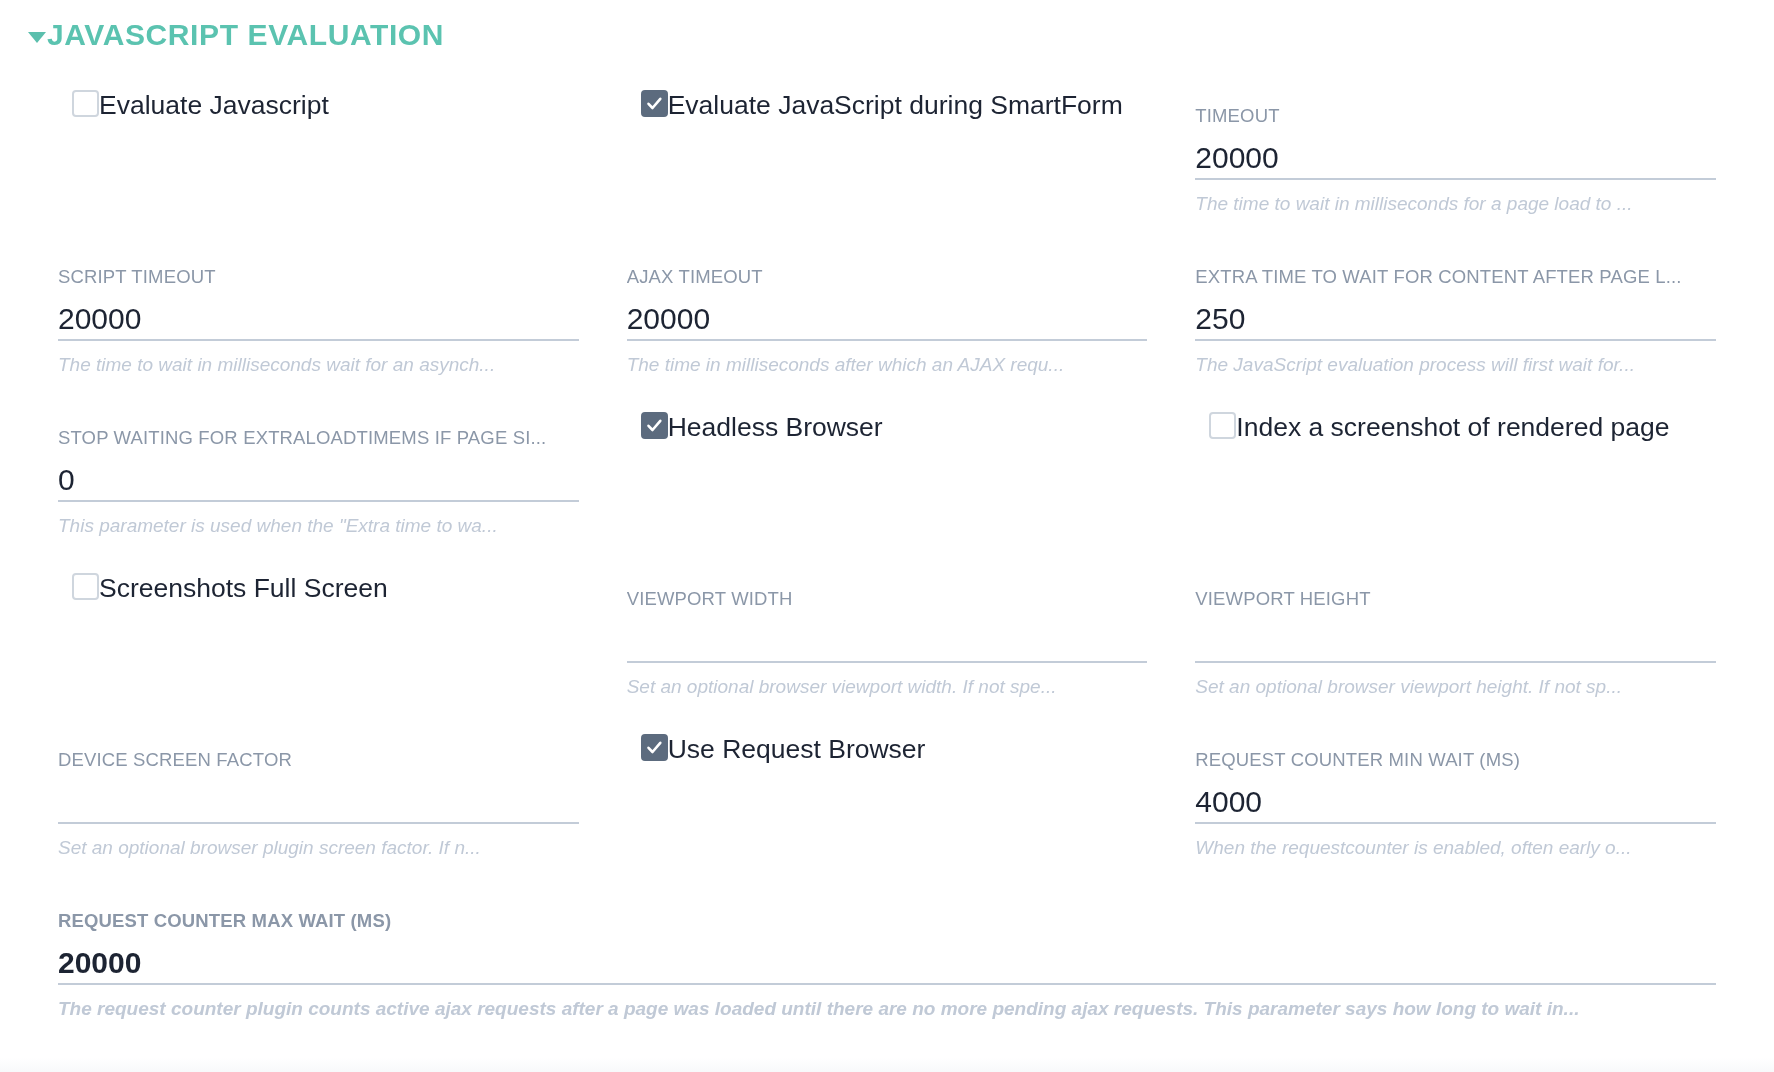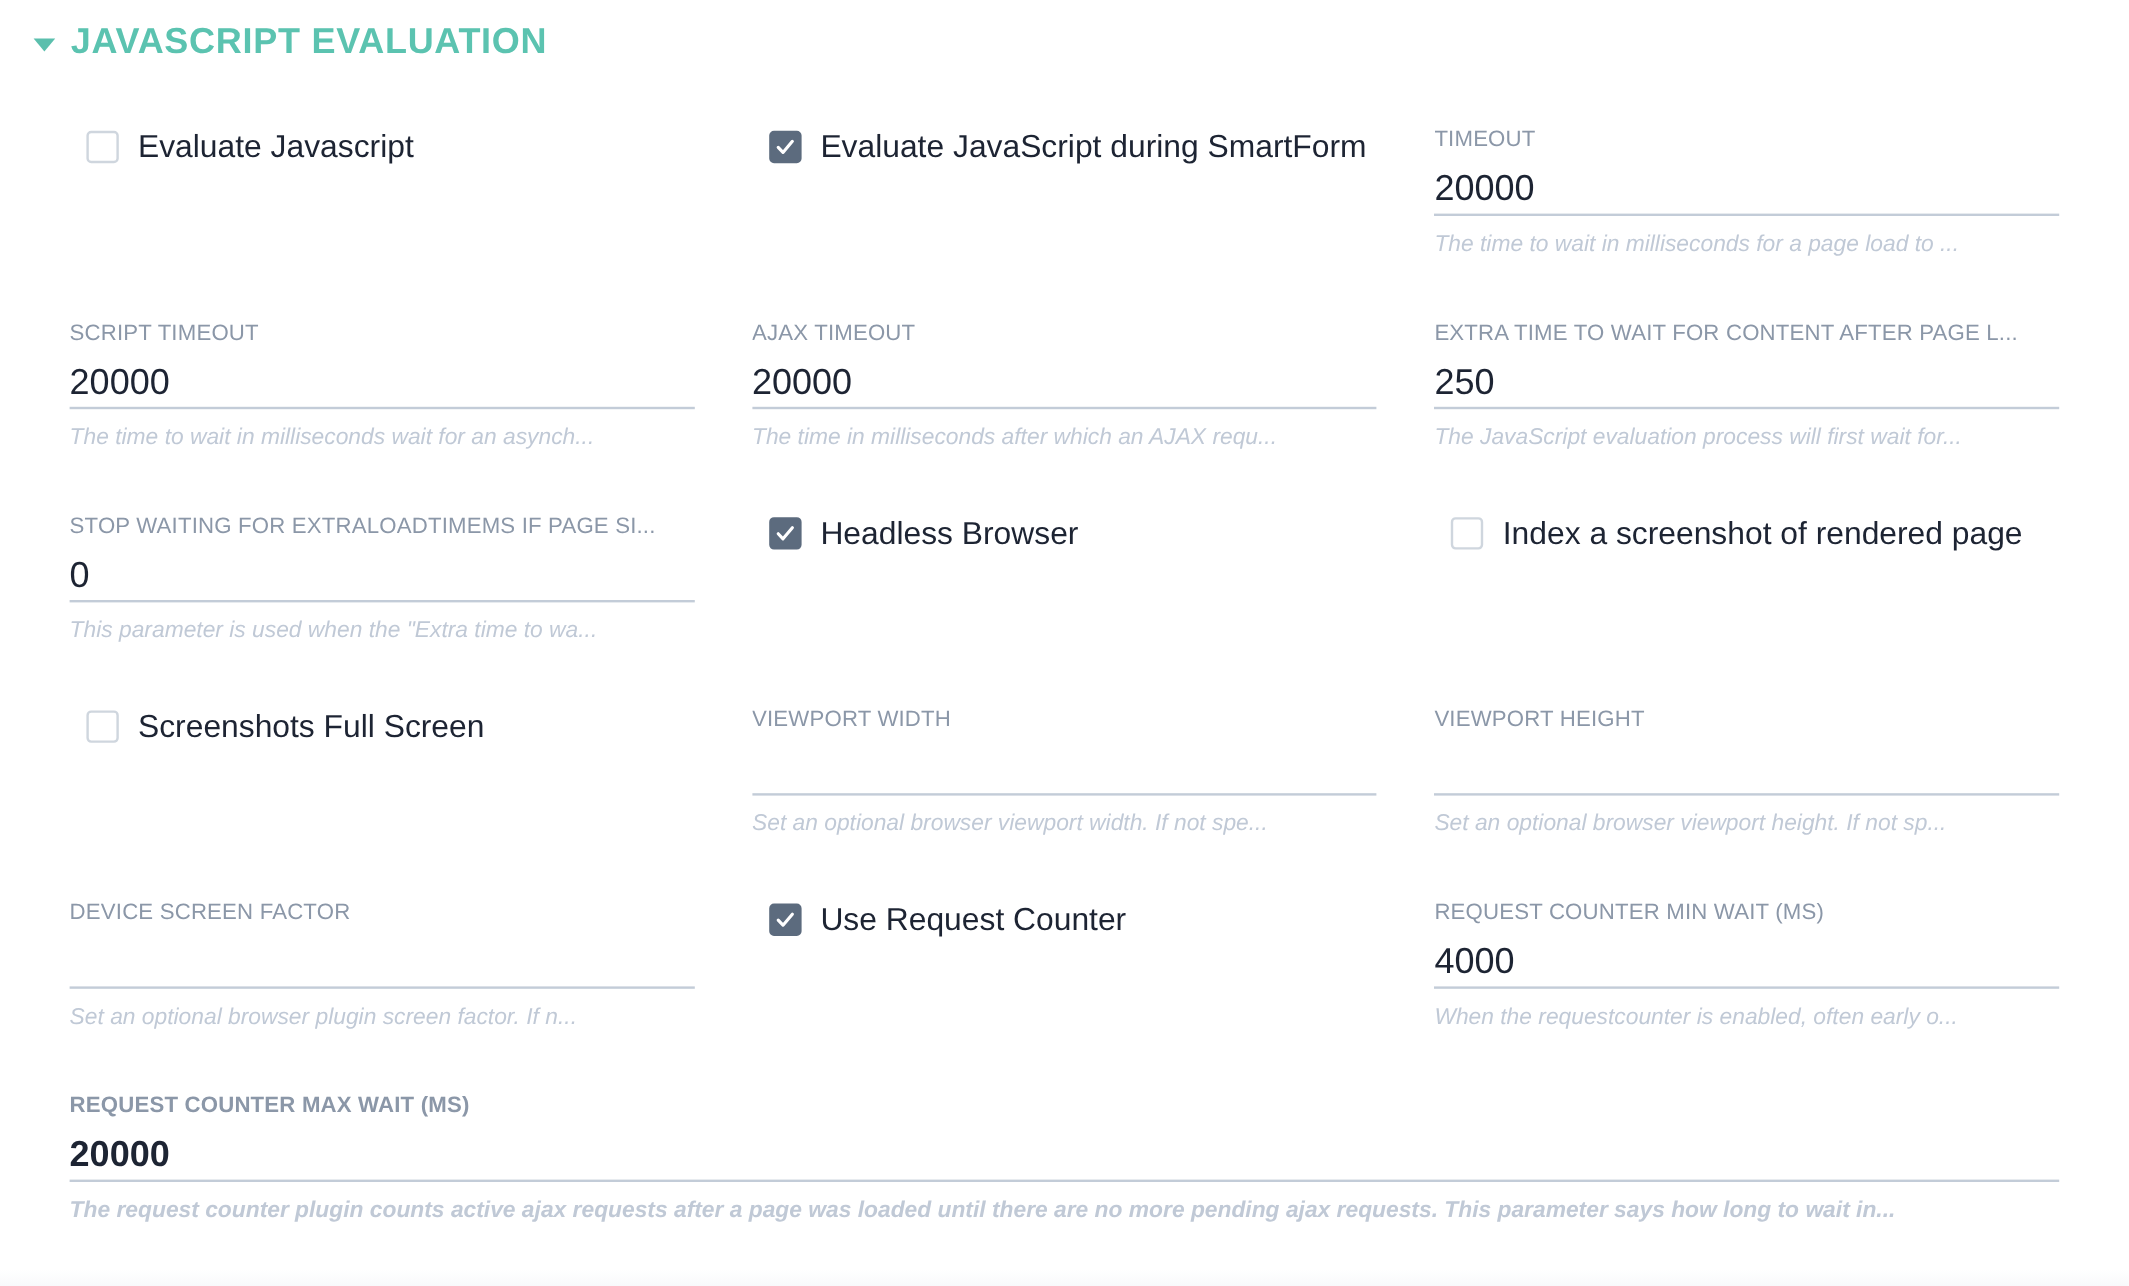--- a/index.html
+++ b/index.html
@@ -22,21 +22,21 @@
     height: 1072px;
     box-sizing: border-box;
     padding: 0;
     background: #ffffff;
   }
 
   
   .section-header {
     display: flex;
     align-items: center;
-    gap: 13px;
+    gap: 1px;
     padding: 14px 0 0 28px;
     height: 56px;
     box-sizing: border-box;
   }
   .caret {
     width: 0;
     height: 0;
     border-left: 9px solid transparent;
     border-right: 9px solid transparent;
     border-top: 11px solid #5bbfad;
@@ -108,22 +108,20 @@
     margin-top: 13px;
     white-space: nowrap;
     overflow: hidden;
     text-overflow: ellipsis;
     height: 24px;
   }
 
   
   .checkfield {
     display: flex;
-    align-items: center;
-    gap: 16px;
     height: 64px;
     padding-top: 34px;
     padding-left: 14px;
     box-sizing: content-box;
   }
   .checkbox {
     width: 27px;
     height: 27px;
     border-radius: 4px;
     box-sizing: border-box;
@@ -307,21 +305,21 @@
         </div>
       </div>
 
       <div class="cell">
         <div class="checkfield">
           <span class="checkbox on">
             <svg width="19" height="19" viewBox="0 0 19 19" aria-hidden="true">
                 <path d="M3.5 9.8 L7.5 14 L15.3 4.8" fill="none" stroke="#ffffff" stroke-width="2.6" stroke-linecap="round" stroke-linejoin="round"></path>
               </svg>
           </span>
-          <span class="check-label">Use Request Counter</span>
+          <span class="check-label">Use Request Browser</span>
         </div>
       </div>
 
       <div class="cell">
         <div class="field">
           <div class="field-label">REQUEST COUNTER MIN WAIT (MS)</div>
           <div class="field-value-wrap">
             <span class="field-value">4000</span>
           </div>
           <div class="field-help">When the requestcounter is enabled, often early o...</div>

